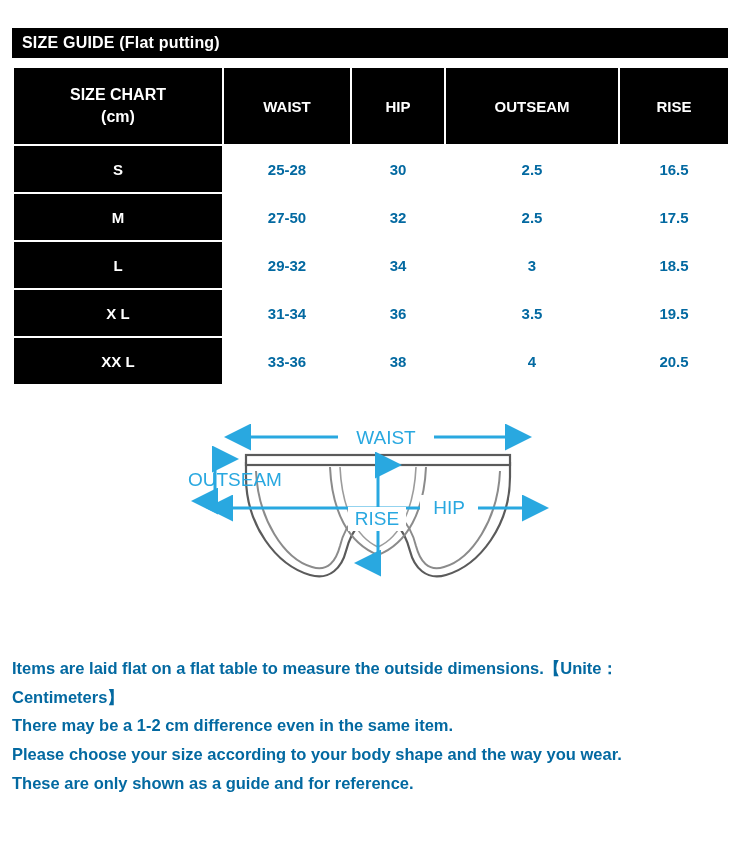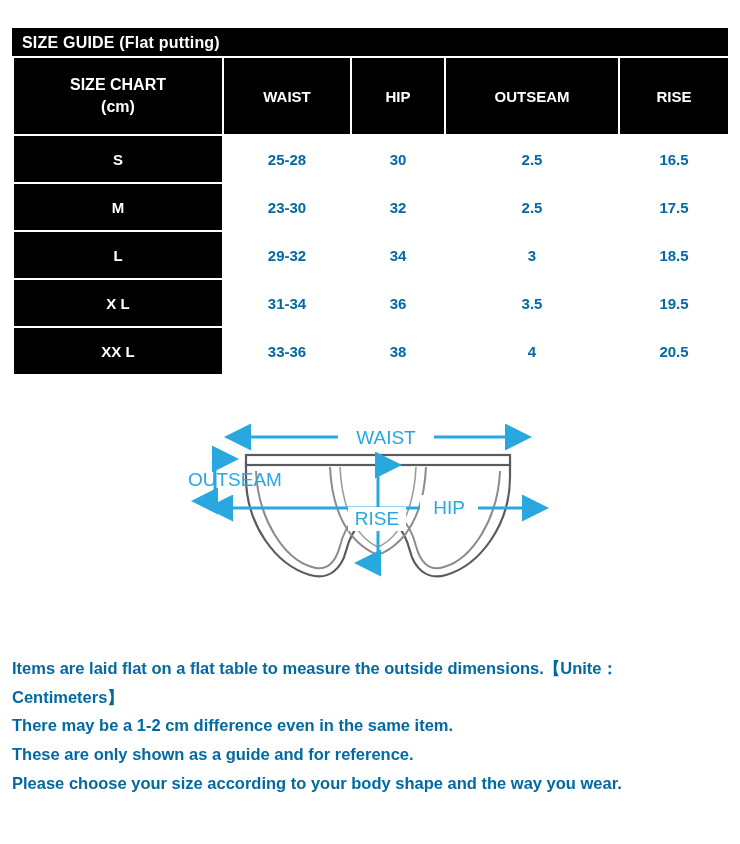--- a/index.html
+++ b/index.html
@@ -37,21 +37,21 @@
     box-sizing: border-box;
     font-size: 16px;
     font-weight: bold;
     letter-spacing: 0.2px;
   }
 
   
   table.size-table {
     position: absolute;
     left: 12px;
-    top: 56px;
+    top: 66px;
     width: 716px;
     border-collapse: collapse;
     table-layout: fixed;
   }
   table.size-table td, table.size-table th {
     border: 2px solid #ffffff;
     text-align: center;
     vertical-align: middle;
     font-size: 15px;
     font-weight: bold;
@@ -142,21 +142,21 @@
       <tr class="body-row">
         <td class="label">S</td>
         <td class="val">25-28</td>
         <td class="val">30</td>
         <td class="val">2.5</td>
         <td class="val">16.5</td>
       </tr>
 
       <tr class="body-row">
         <td class="label">M</td>
-        <td class="val">23-30</td>
+        <td class="val">27-50</td>
         <td class="val">32</td>
         <td class="val">2.5</td>
         <td class="val">17.5</td>
       </tr>
 
       <tr class="body-row">
         <td class="label">L</td>
         <td class="val">29-32</td>
         <td class="val">34</td>
         <td class="val">3</td>
@@ -224,17 +224,17 @@
       <line x1="198" y1="50" x2="198" y2="148" stroke="#29a8e0" stroke-width="3" marker-start="url(#arrU)" marker-end="url(#arrD)"></line>
       <rect x="168" y="92" width="58" height="24" fill="#ffffff"></rect>
       <text x="197" y="110" text-anchor="middle" font-family="Liberation Sans, sans-serif" font-size="19" fill="#29a8e0">RISE</text>
     </svg>
   </div>
 
   <div class="notes">
     <p>Items are laid flat on a flat table to measure the outside dimensions.【Unite：</p>
     <p>Centimeters】</p>
     <p>There may be a 1-2 cm difference even in the same item.</p>
+    <p>Please choose your size according to your body shape and the way you wear.</p>
     <p>These are only shown as a guide and for reference.</p>
-    <p>Please choose your size according to your body shape and the way you wear.</p>
   </div>
 
 </div>
 
 </body></html>

